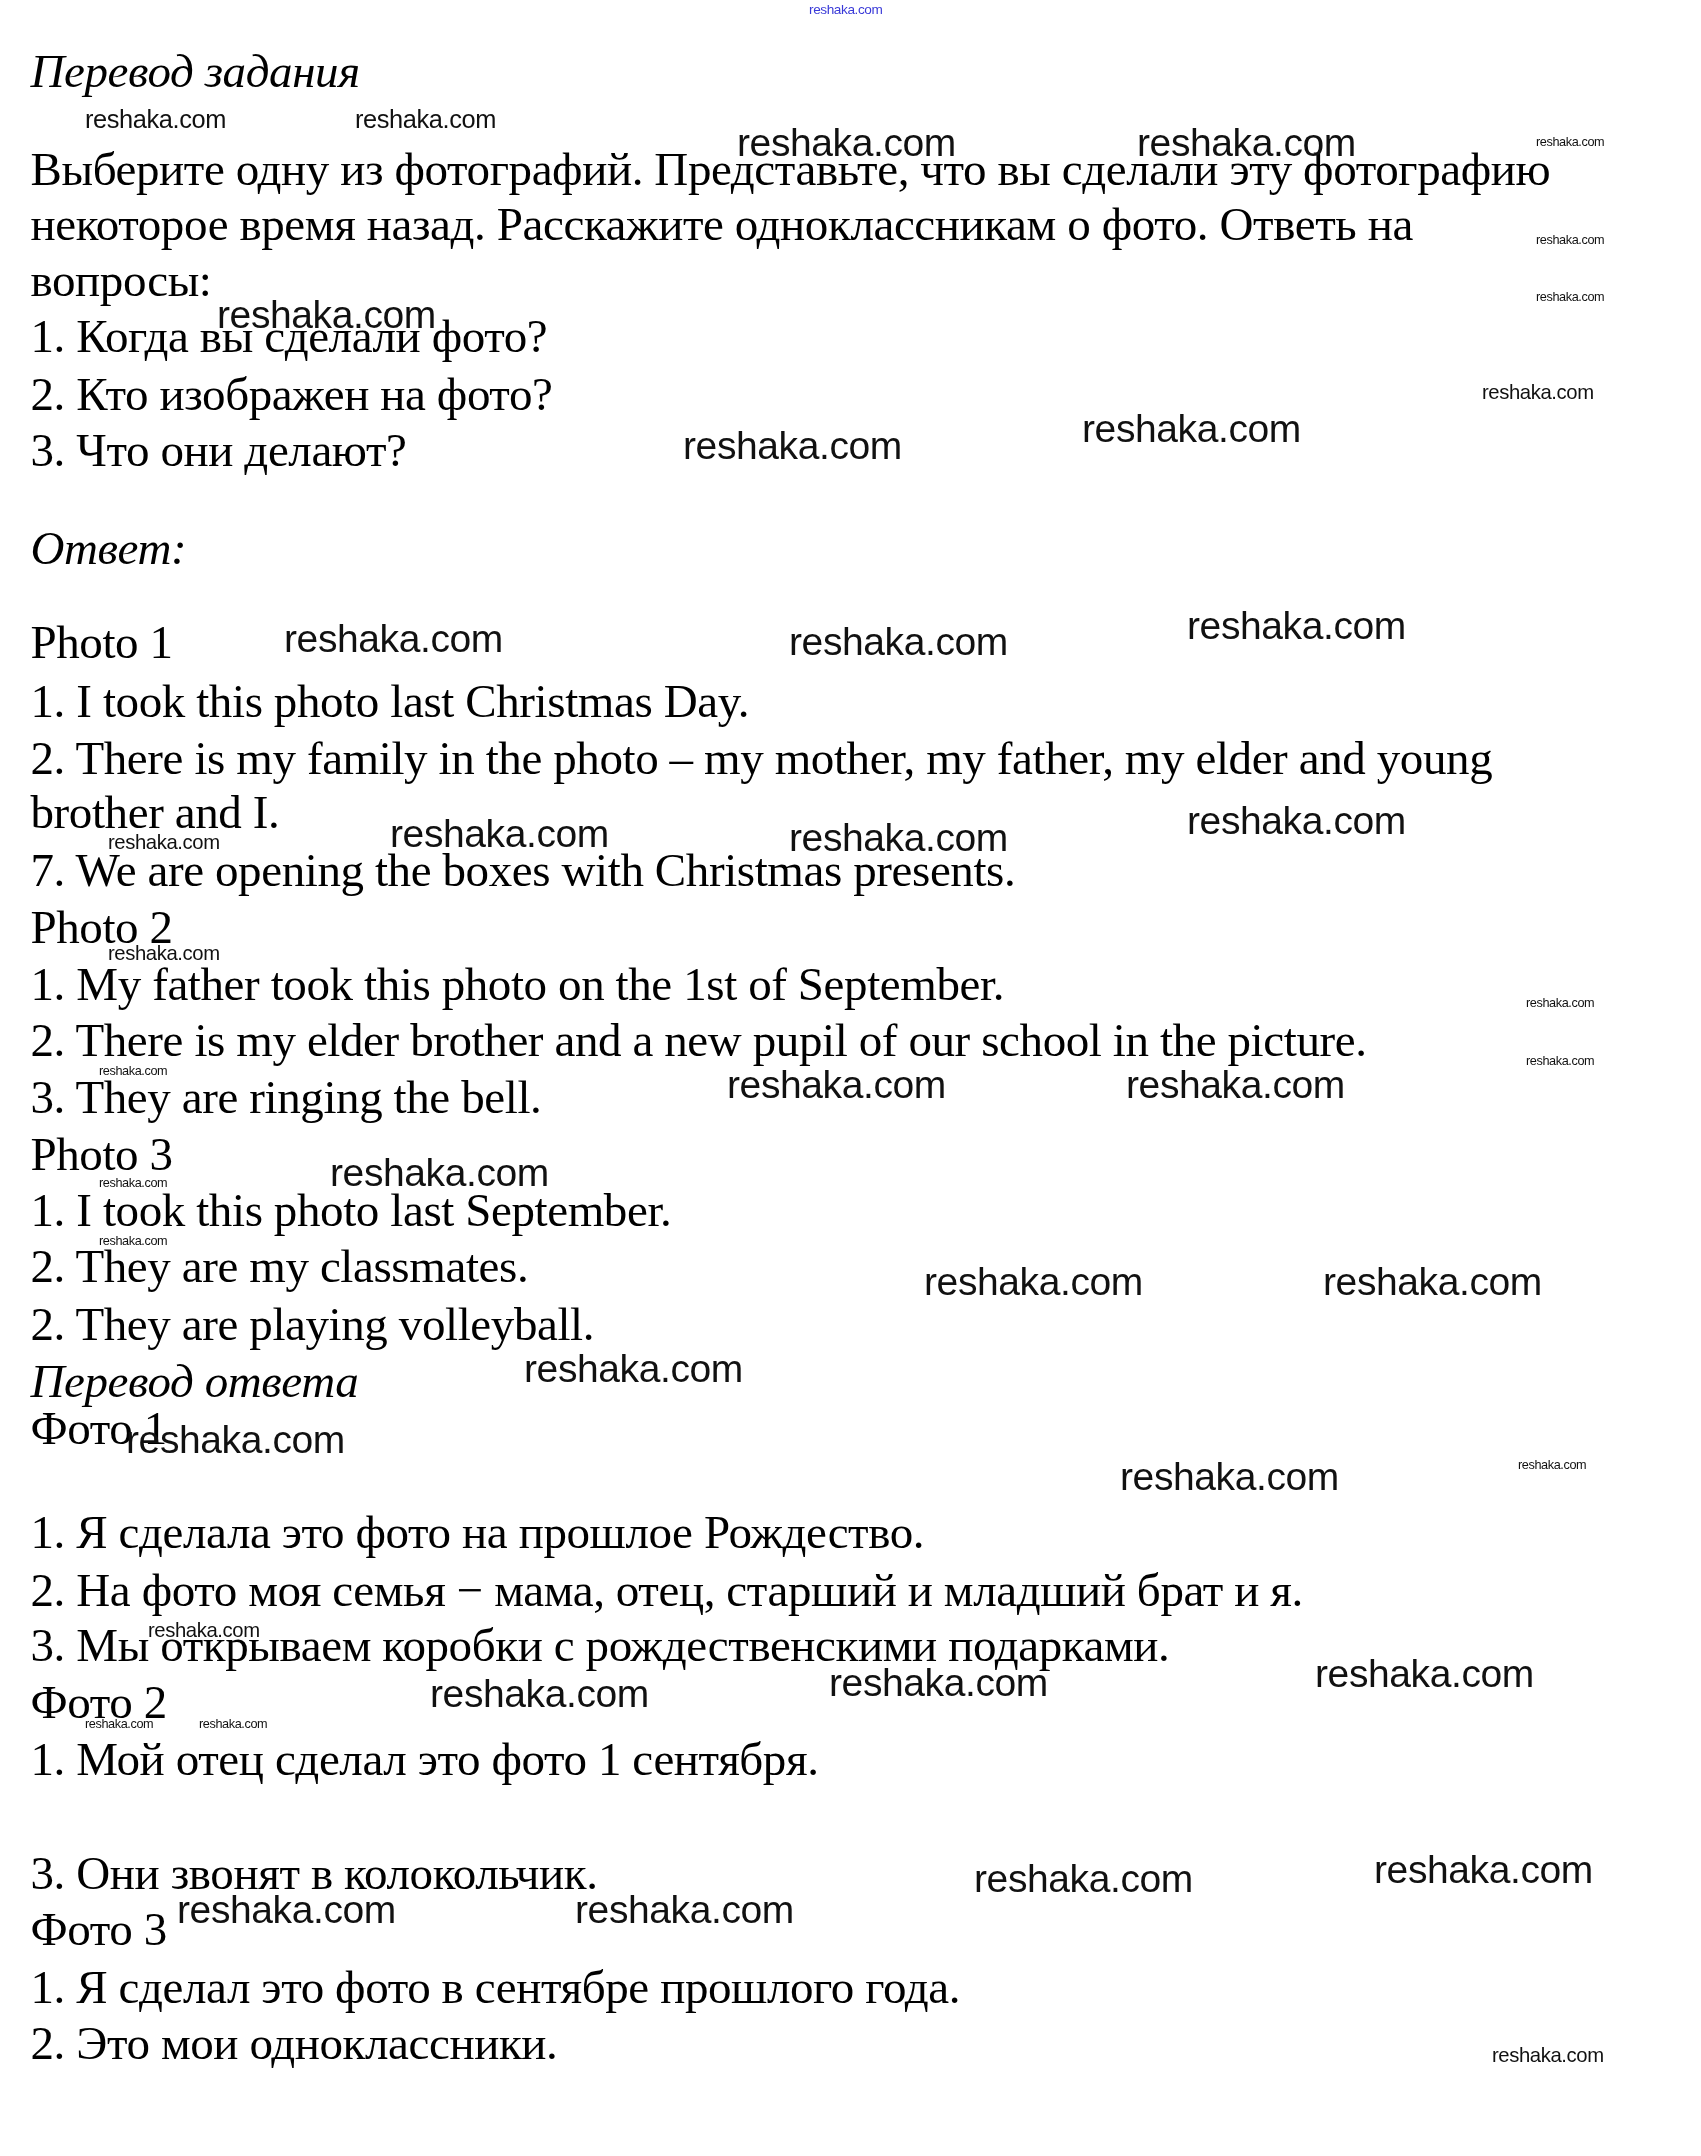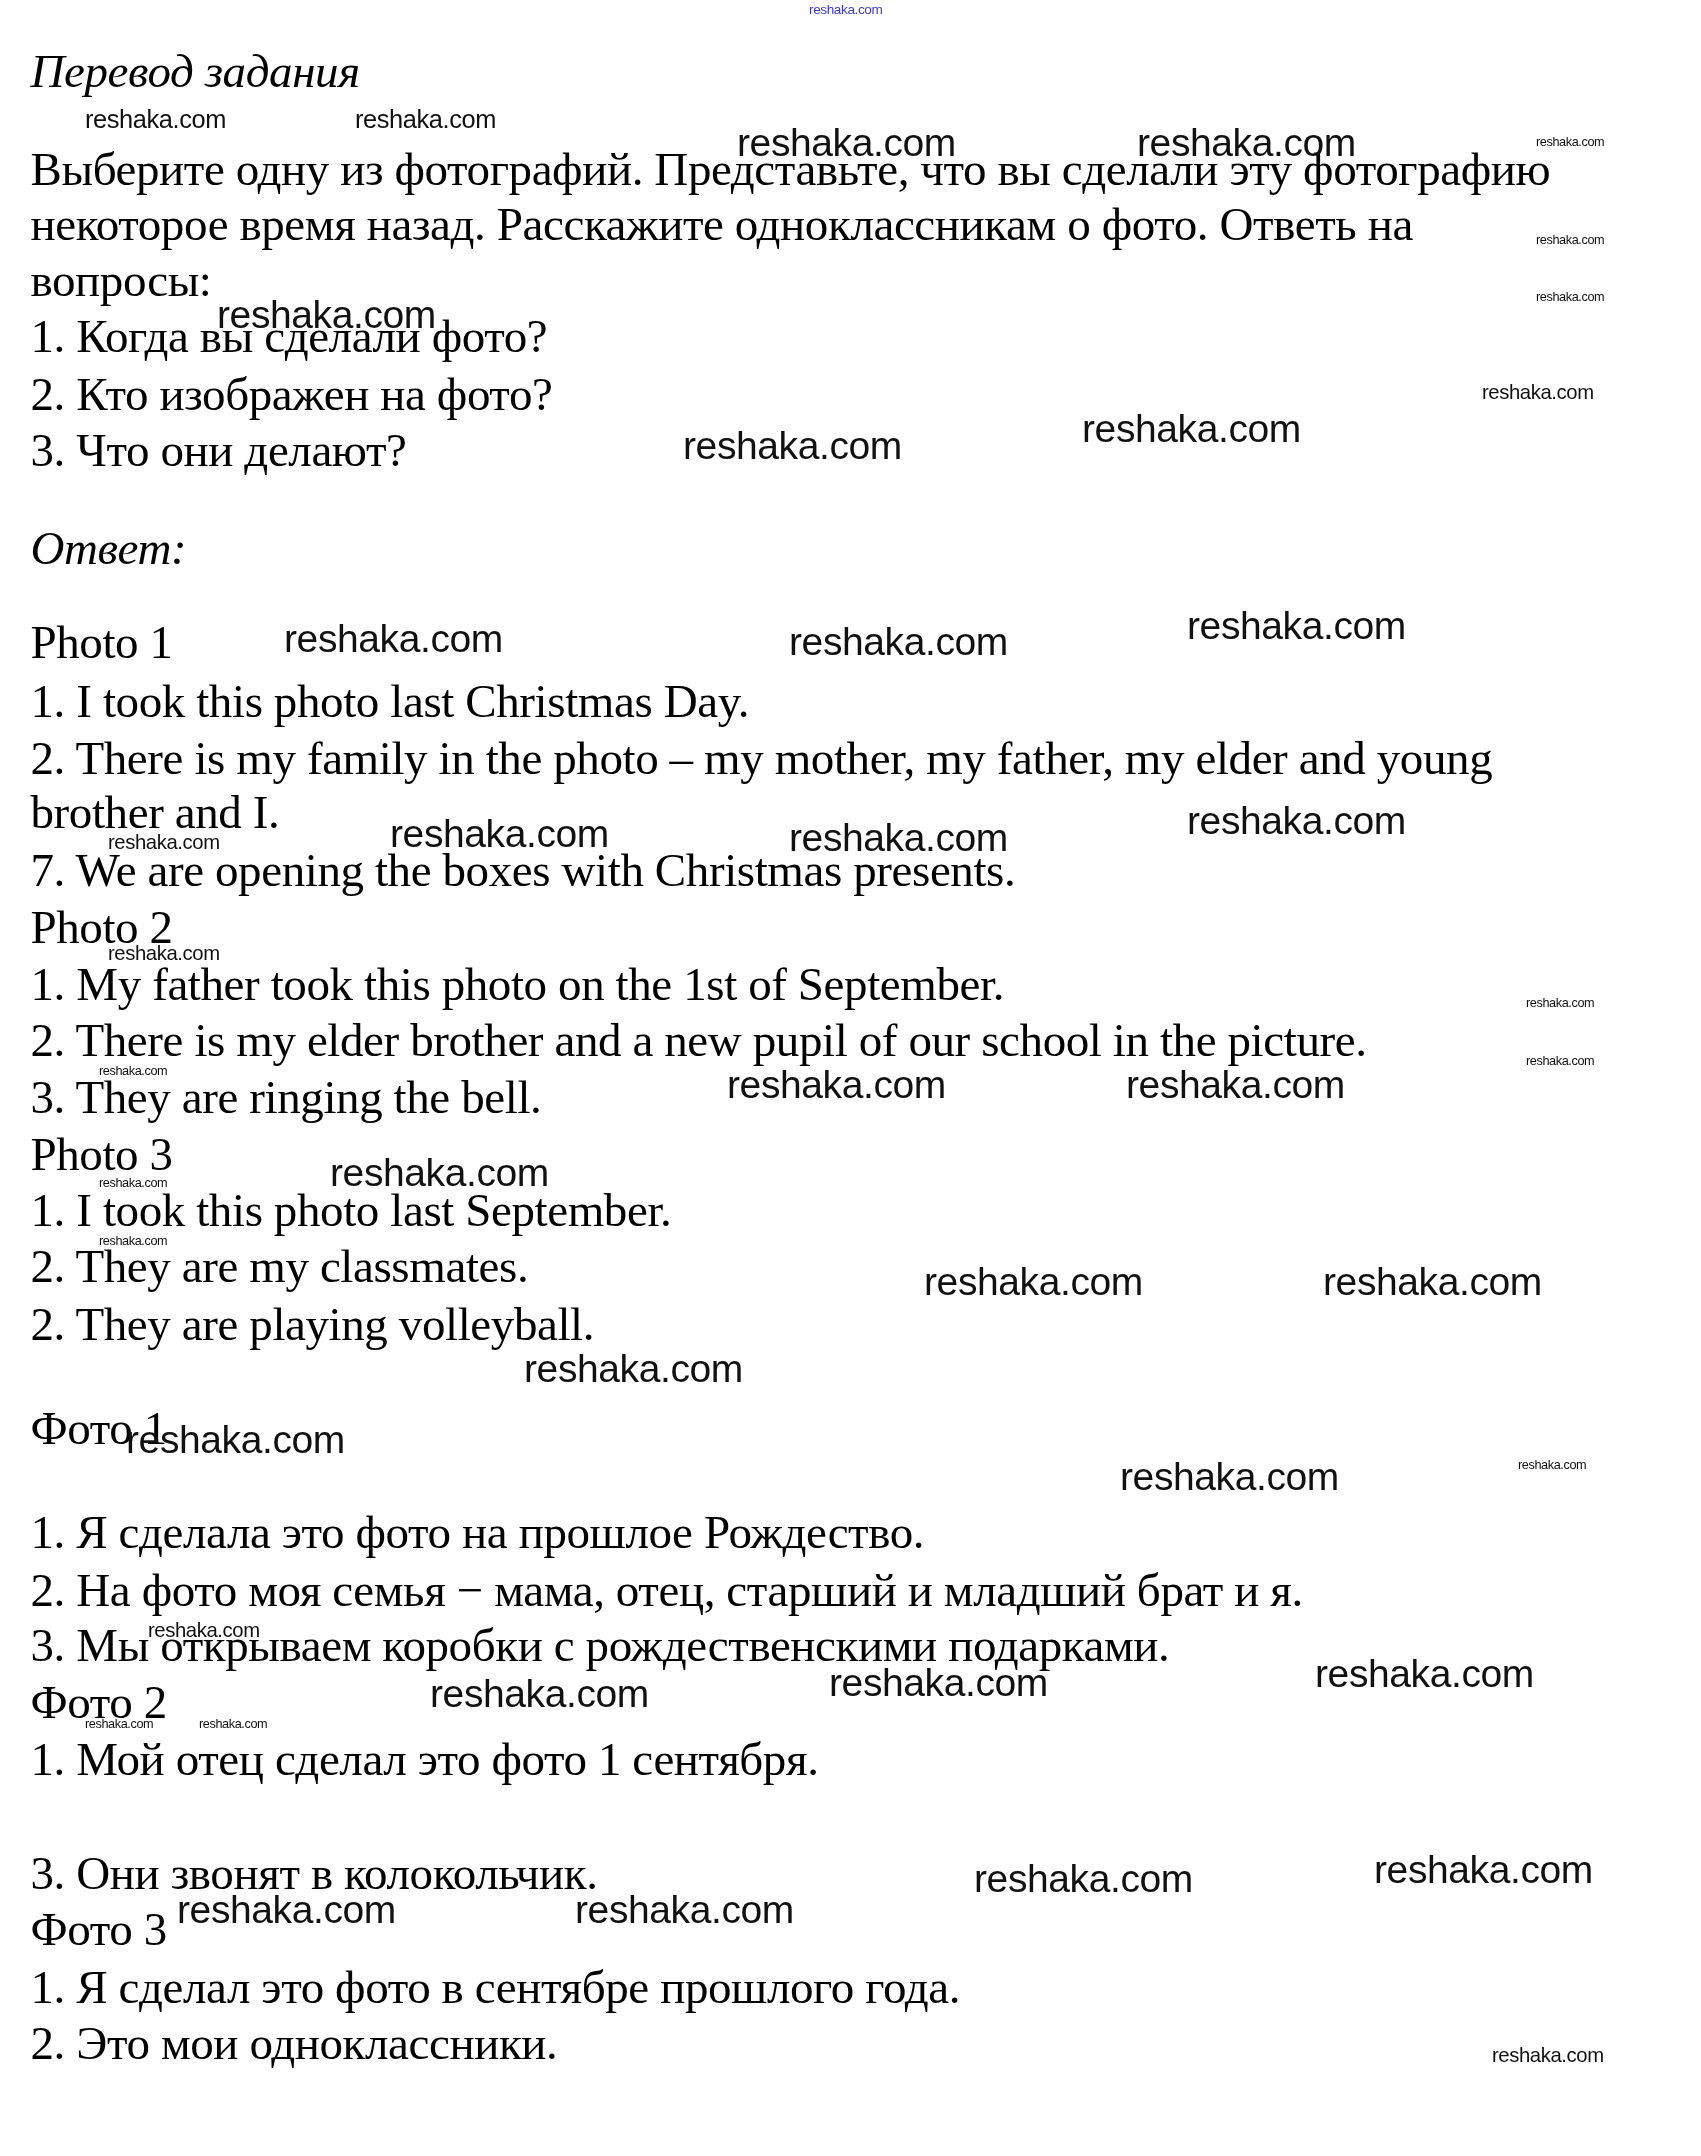--- a/index.html
+++ b/index.html
@@ -49,20 +49,21 @@
   <div class="line" style="top:927px">Photo 2</div>
   <div class="line" style="top:984px">1. My father took this photo on the 1st of September.</div>
   <div class="line" style="top:1040px">2. There is my elder brother and a new pupil of our school in the picture.</div>
   <div class="line" style="top:1097px">3. They are ringing the bell.</div>
 
   <div class="line" style="top:1154px">Photo 3</div>
   <div class="line" style="top:1210px">1. I took this photo last September.</div>
   <div class="line" style="top:1266px">2. They are my classmates.</div>
   <div class="line" style="top:1324px">2. They are playing volleyball.</div>
 
+  <div class="line italic" style="top:1381px">Перевод ответа</div>
 
   <div class="line" style="top:1428px">Фото 1</div>
   <div class="line" style="top:1532px">1. Я сделала это фото на прошлое Рождество.</div>
   <div class="line" style="top:1590px">2. На фото моя семья − мама, отец, старший и младший брат и я.</div>
   <div class="line" style="top:1645px">3. Мы открываем коробки с рождественскими подарками.</div>
 
   <div class="line" style="top:1702px">Фото 2</div>
   <div class="line" style="top:1759px">1. Мой отец сделал это фото 1 сентября.</div>
   <div class="line" style="top:1873px">3. Они звонят в колокольчик.</div>
 

